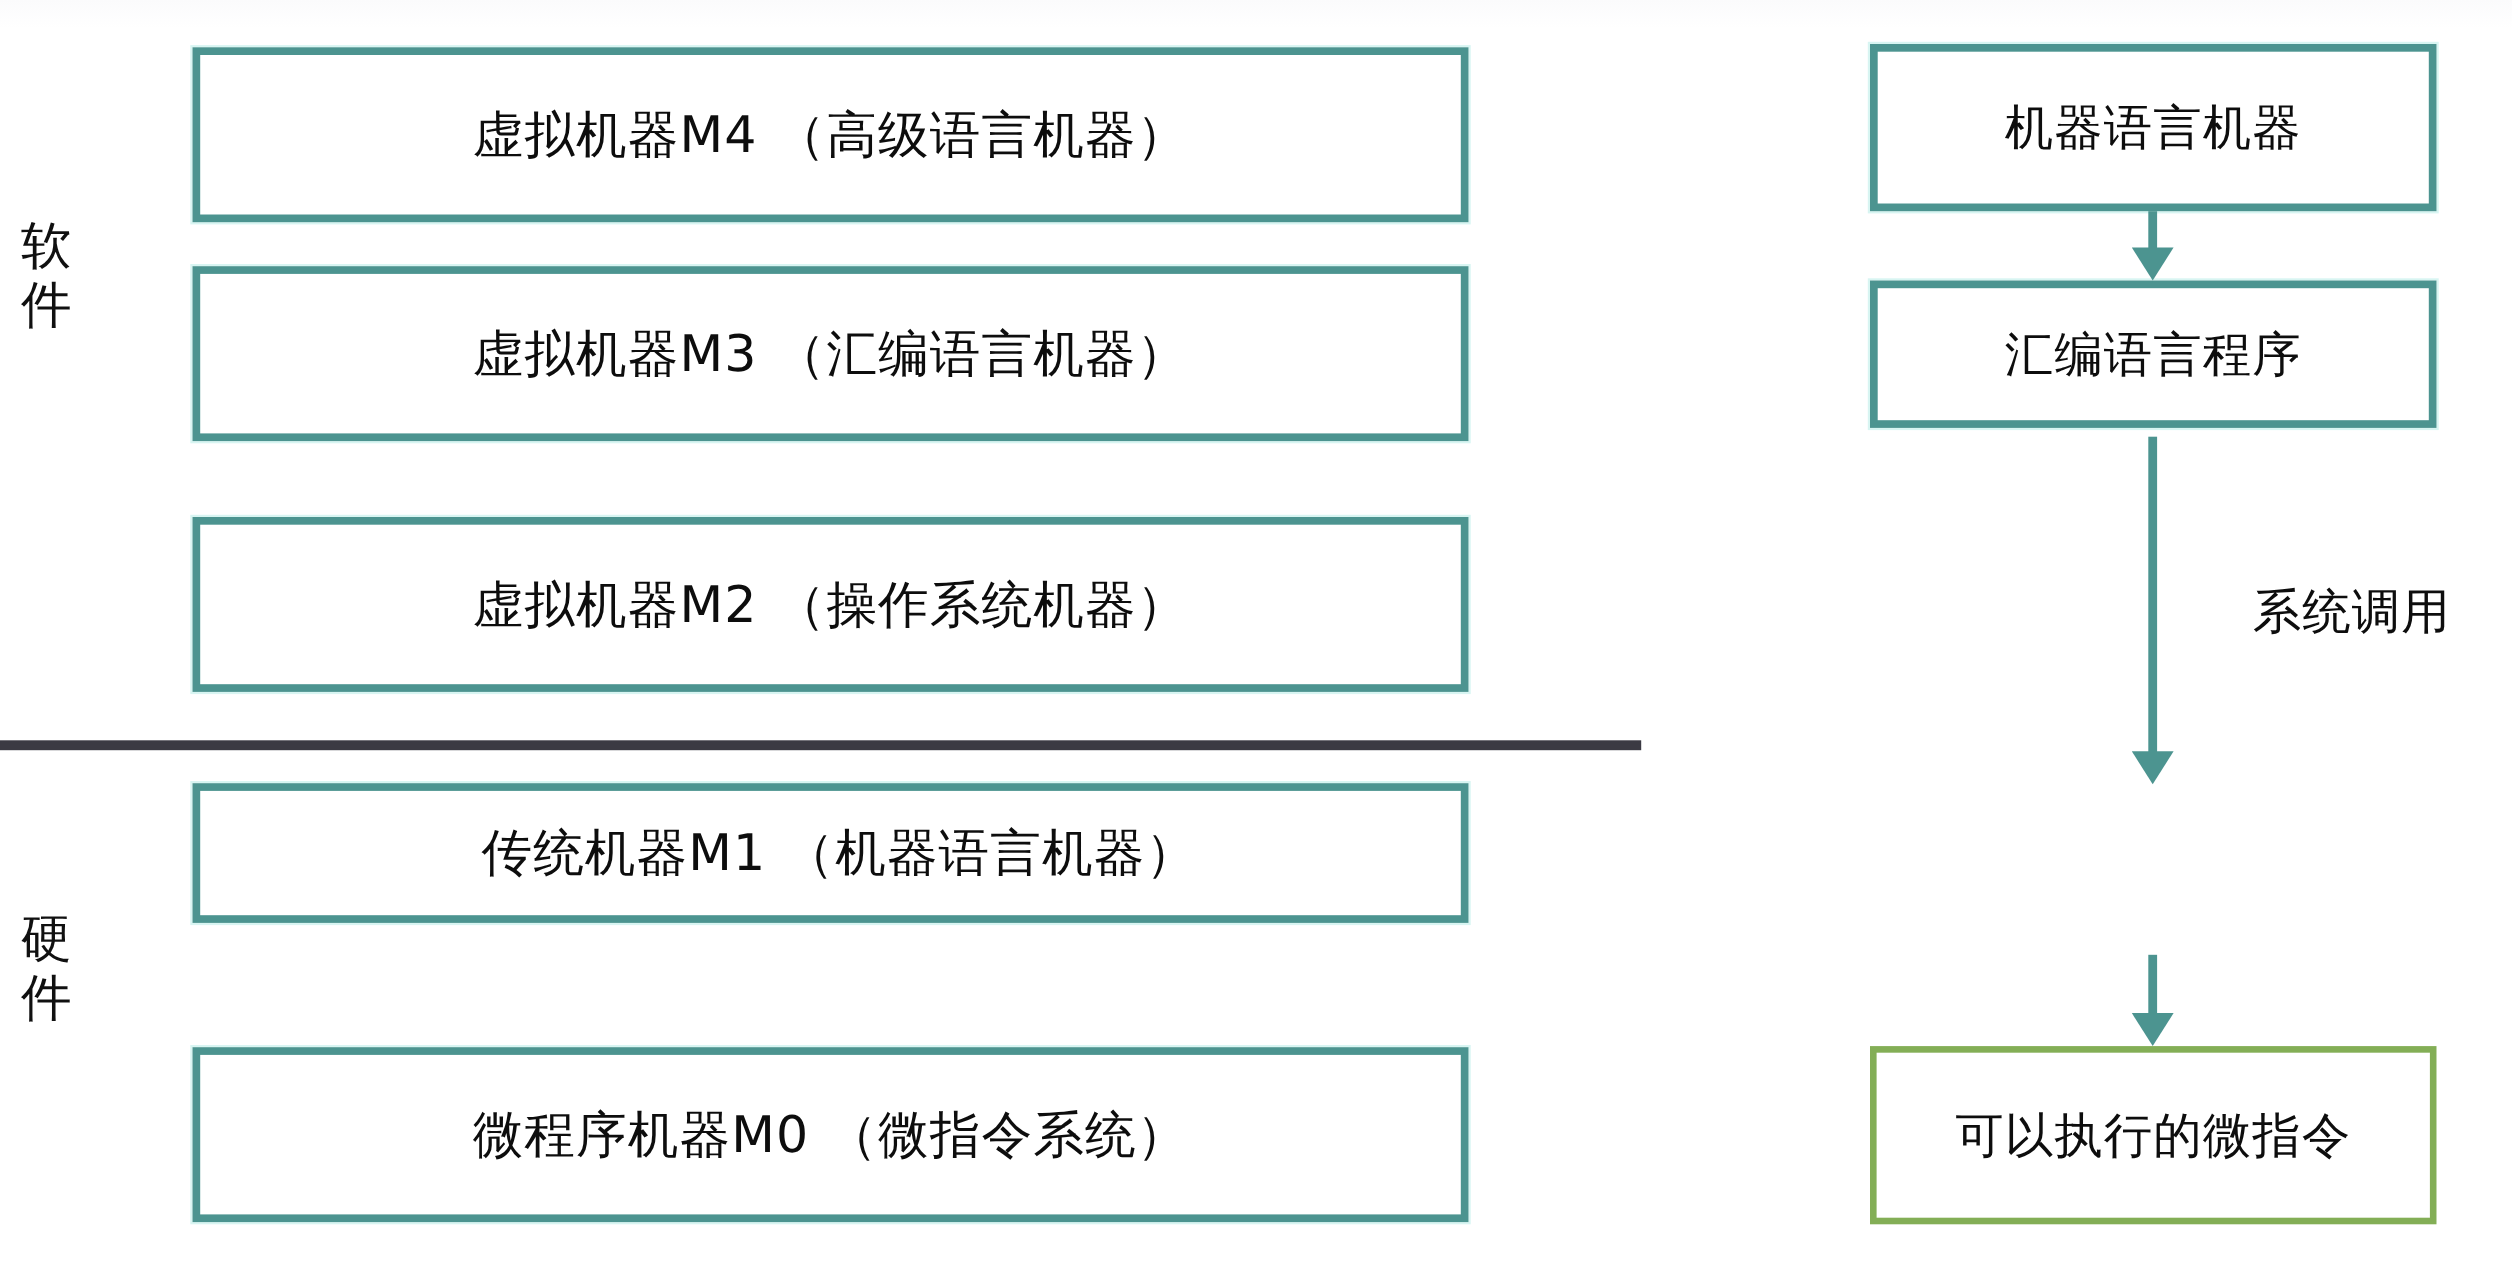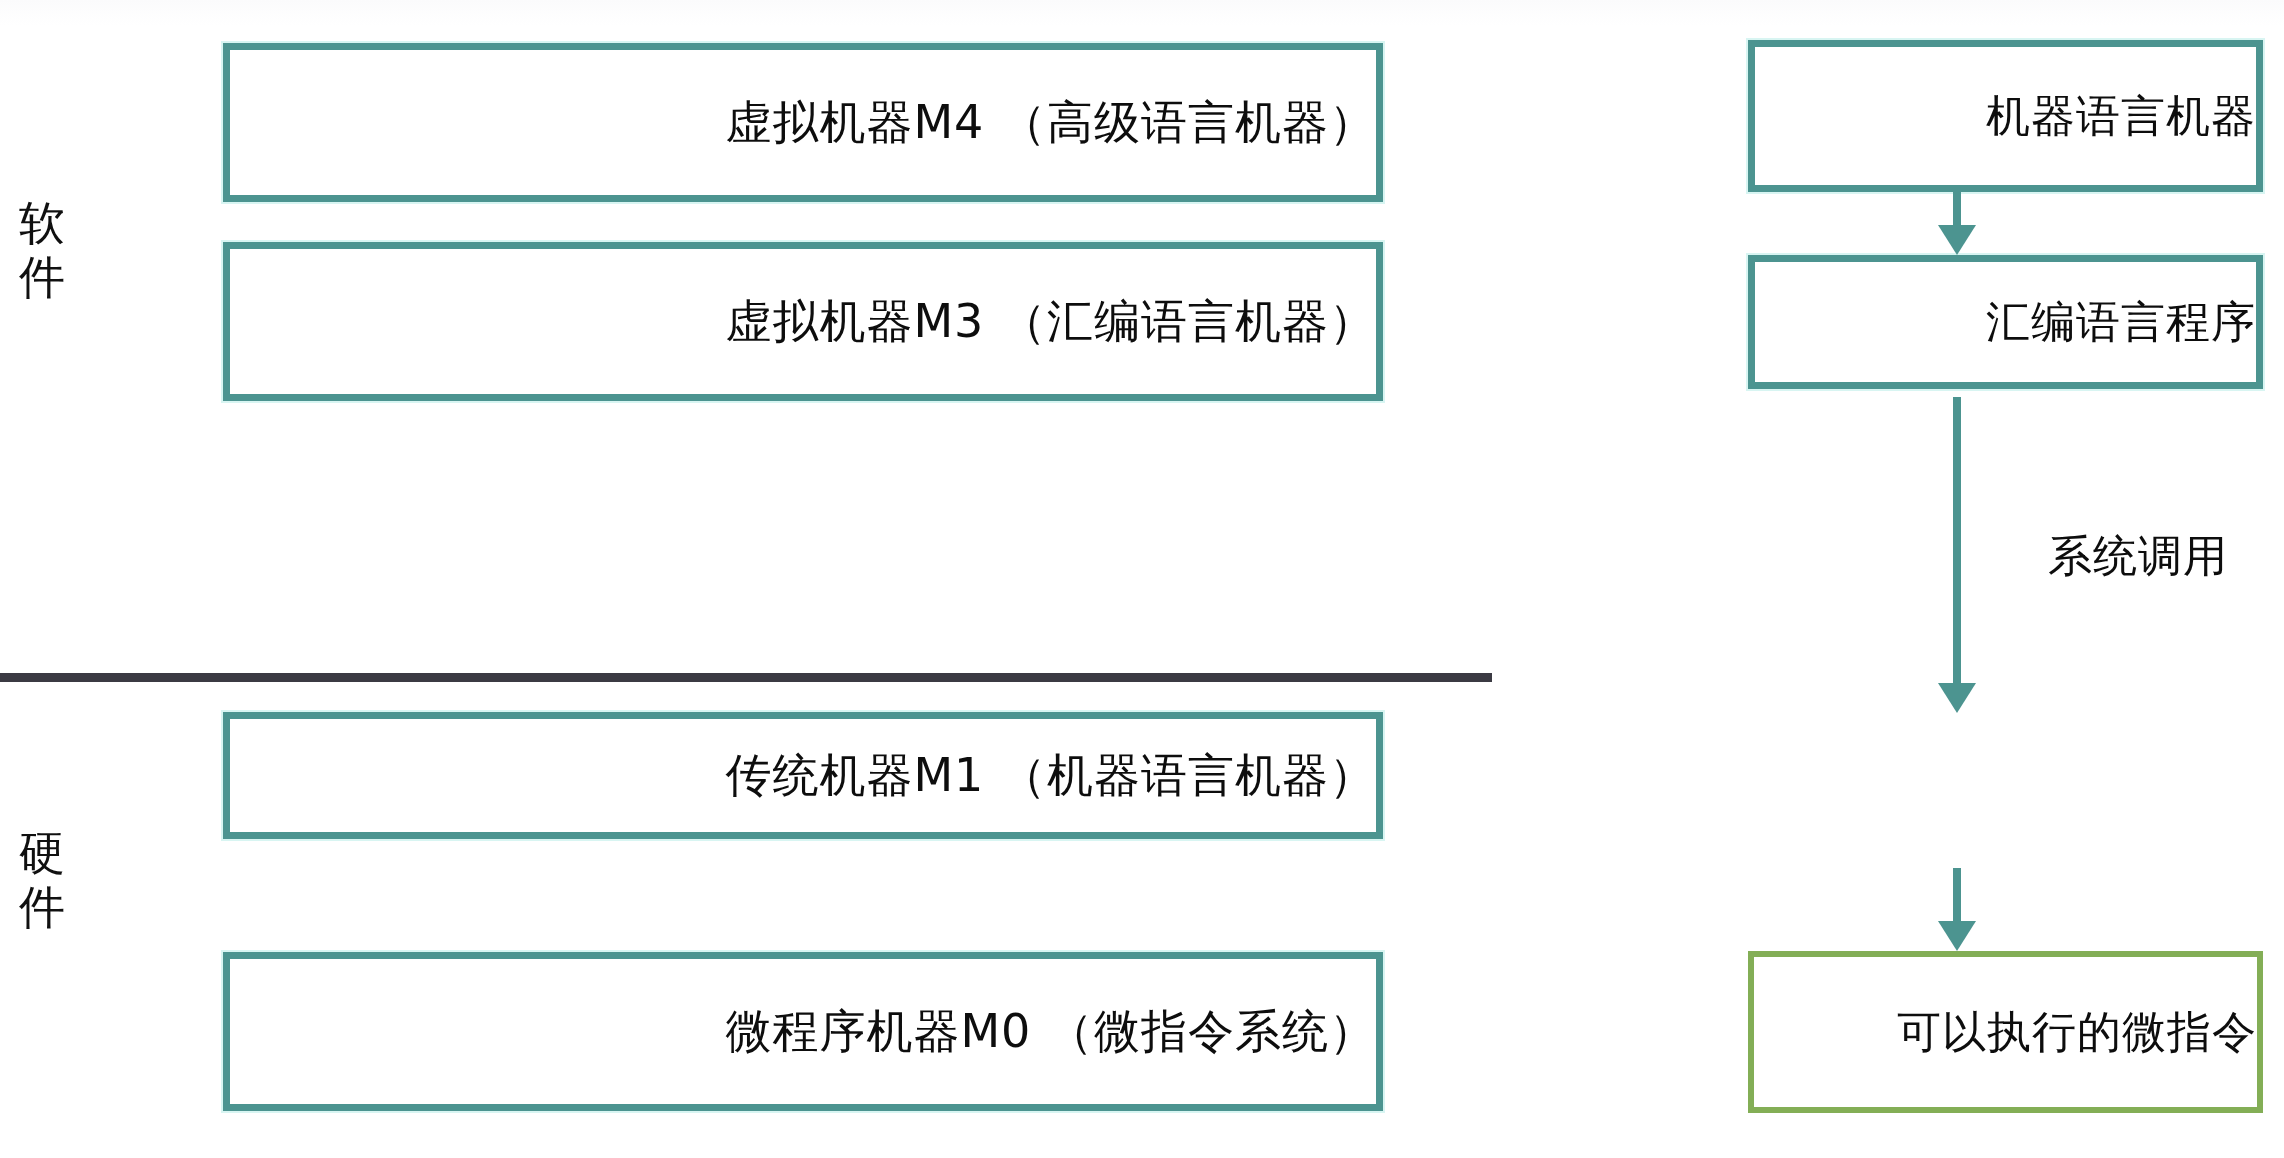--- a/index.html
+++ b/index.html
@@ -16,25 +16,24 @@
     overflow: hidden;
   }
 
   
   .node {
     position: absolute;
     box-sizing: border-box;
     background: #ffffff;
     display: flex;
     align-items: center;
-    justify-content: flex-end;
+    justify-content: center;
     color: #0d0d0d;
     letter-spacing: 1px;
     white-space: nowrap;
-    margin-left: 48px;
   }
   .node.teal {
     border: 7px solid #4c9490;
     box-shadow: 0 0 0 2px #d8f5f2;
   }
   .node.olive {
     border: 6px solid #83ae56;
   }
 
   
@@ -142,20 +141,23 @@
   <div id="divider"></div>
 
   <div class="node teal left-node" id="lnode-0">
     <span>虚拟机器M4 （高级语言机器）</span>
   </div>
 
   <div class="node teal left-node" id="lnode-1">
     <span>虚拟机器M3 （汇编语言机器）</span>
   </div>
 
+  <div class="node teal left-node" id="lnode-2">
+    <span>虚拟机器M2 （操作系统机器）</span>
+  </div>
 
   <div class="node teal left-node" id="lnode-3">
     <span>传统机器M1 （机器语言机器）</span>
   </div>
 
   <div class="node teal left-node" id="lnode-4">
     <span>微程序机器M0 （微指令系统）</span>
   </div>
 
   <div class="node teal right-node" id="rnode-0">

